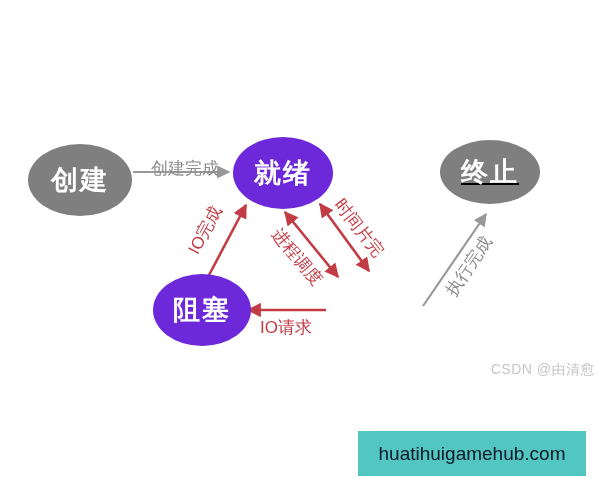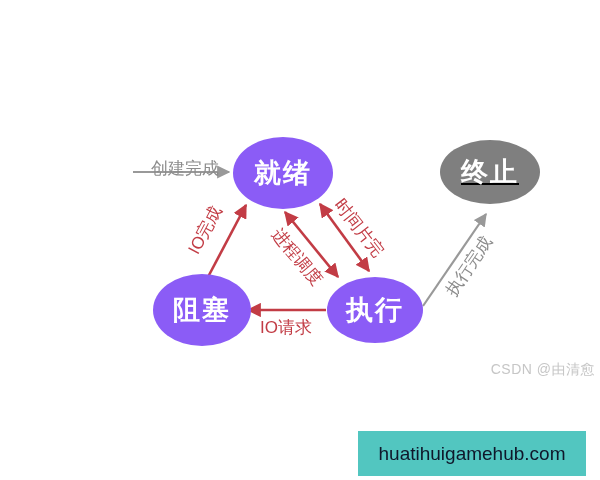--- a/index.html
+++ b/index.html
@@ -23,21 +23,21 @@
     align-items: center;
     justify-content: center;
   }
   .node .node-label {
     color: #ffffff;
     font-weight: bold;
     font-size: 27px;
     letter-spacing: 2px;
     text-align: center;
   }
-  .node-red  { background: #8b5cf6; }
+  .node-red  { background: #6d28d9; }
   .node-gray { background: #7f7f7f; }
 
   .node-create    { left: 28px;  top: 144px; width: 104px; height: 72px; }
   .node-ready     { left: 233px; top: 137px; width: 100px; height: 72px; }
   .node-terminate { left: 440px; top: 140px; width: 100px; height: 64px; text-decoration: underline; }
   .node-blocked   { left: 153px; top: 274px; width: 98px;  height: 72px; justify-content: center; }
   .node-running   { left: 327px; top: 277px; width: 96px;  height: 66px; }
 
   .edge-label {
     position: absolute;
@@ -102,36 +102,36 @@
 
     <line x1="285" y1="212" x2="338" y2="277" stroke="#c23c45" stroke-width="2.6" marker-start="url(#ah-red)" marker-end="url(#ah-red)"></line>
 
     <line x1="320" y1="204" x2="369" y2="271" stroke="#c23c45" stroke-width="2.6" marker-start="url(#ah-red)" marker-end="url(#ah-red)"></line>
 
     <line x1="326" y1="310" x2="248" y2="310" stroke="#c23c45" stroke-width="2.6" marker-end="url(#ah-red)"></line>
 
     <line x1="423" y1="306" x2="486" y2="214" stroke="#999999" stroke-width="2.2" marker-end="url(#ah-gray)"></line>
   </svg>
 
+  <div class="node node-gray node-create">
+    <span class="node-label">创建</span>
+  </div>
 
   <div class="node node-red node-ready">
     <span class="node-label">就绪</span>
   </div>
 
   <div class="node node-gray node-terminate">
     <span class="node-label">终止</span>
   </div>
 
   <div class="node node-red node-blocked">
     <span class="node-label">阻塞</span>
   </div>
 
-  <div class="node node-red node-running">
-    <span class="node-label">执行</span>
-  </div>
 
   <div class="edge-label gray-label lbl-create-done">创建完成</div>
 
   <div class="edge-label red-label lbl-io-done">IO完成</div>
 
   <div class="edge-label red-label lbl-schedule">进程调度</div>
 
   <div class="edge-label red-label lbl-timeslice">时间片完</div>
 
   <div class="edge-label red-label lbl-io-request">IO请求</div>

